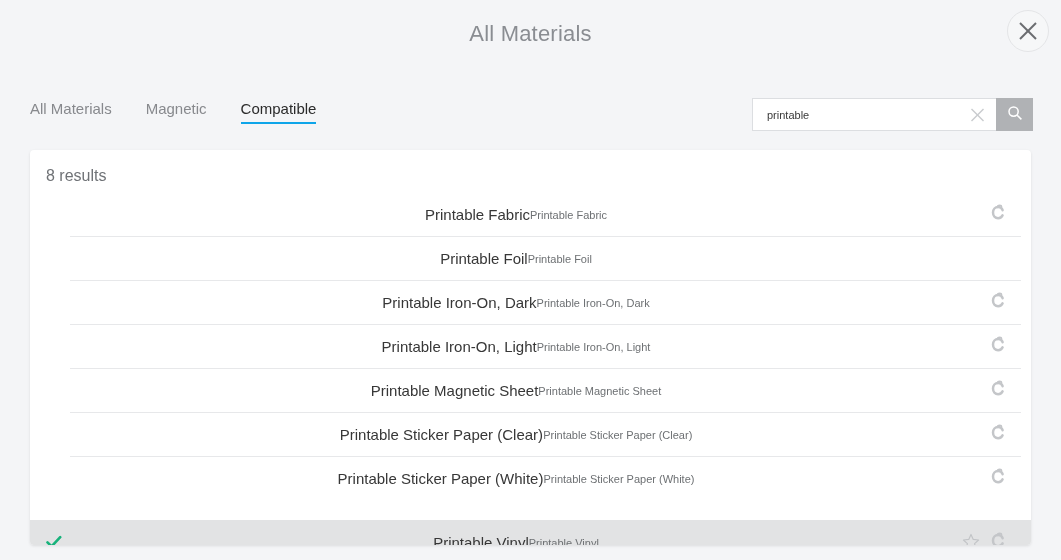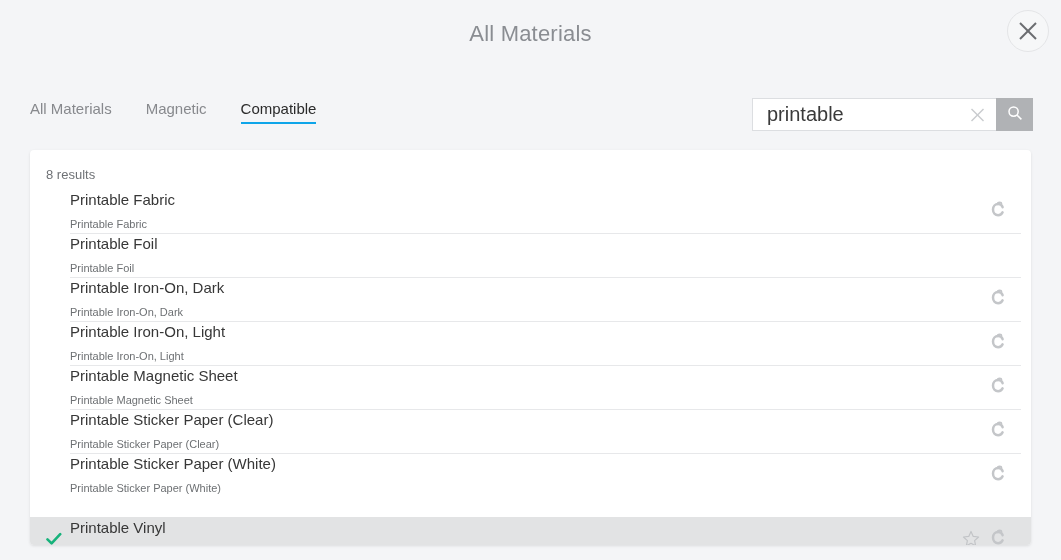--- a/index.html
+++ b/index.html
@@ -91,21 +91,21 @@
     box-sizing: border-box;
     display: flex;
     align-items: center;
     position: relative;
   }
   .search-input {
     border: none;
     outline: none;
     background: transparent;
     font-family: "Liberation Sans", sans-serif;
-    font-size: 20px;
+    font-size: 11px;
     color: #3a3a3a;
     padding: 0 0 0 14px;
     width: 190px;
     height: 100%;
   }
   .clear-icon {
     position: absolute;
     right: 10px;
     top: 50%;
     transform: translateY(-50%);
@@ -130,21 +130,21 @@
     top: 150px;
     left: 30px;
     width: 1001px;
     height: 395px;
     background: #ffffff;
     border-radius: 4px;
     box-shadow: 0 1px 3px rgba(0,0,0,0.10);
     overflow: hidden;
   }
   .results-count {
-    font-size: 13px;
+    font-size: 16px;
     color: #6f7276;
     padding: 17px 0 0 16px;
   }
   .rows {
     margin-top: 7px;
   }
   .row {
     position: relative;
     height: 44px;
     display: flex;
@@ -168,25 +168,24 @@
     width: 40px;
     min-width: 40px;
     display: flex;
     align-items: center;
     justify-content: center;
     padding-left: 8px;
     box-sizing: border-box;
   }
   .row-text {
     display: flex;
-    flex-direction: column;
-    justify-content: flex-end;
+    flex-direction: row;
+    justify-content: center;
     flex: 1;
     padding-left: 0px;
-    gap: 7px;
   }
   .row-title {
     font-size: 15px;
     color: #373737;
     line-height: 17px;
   }
   .row-sub {
     font-size: 11px;
     color: #6d7073;
     line-height: 14px;

